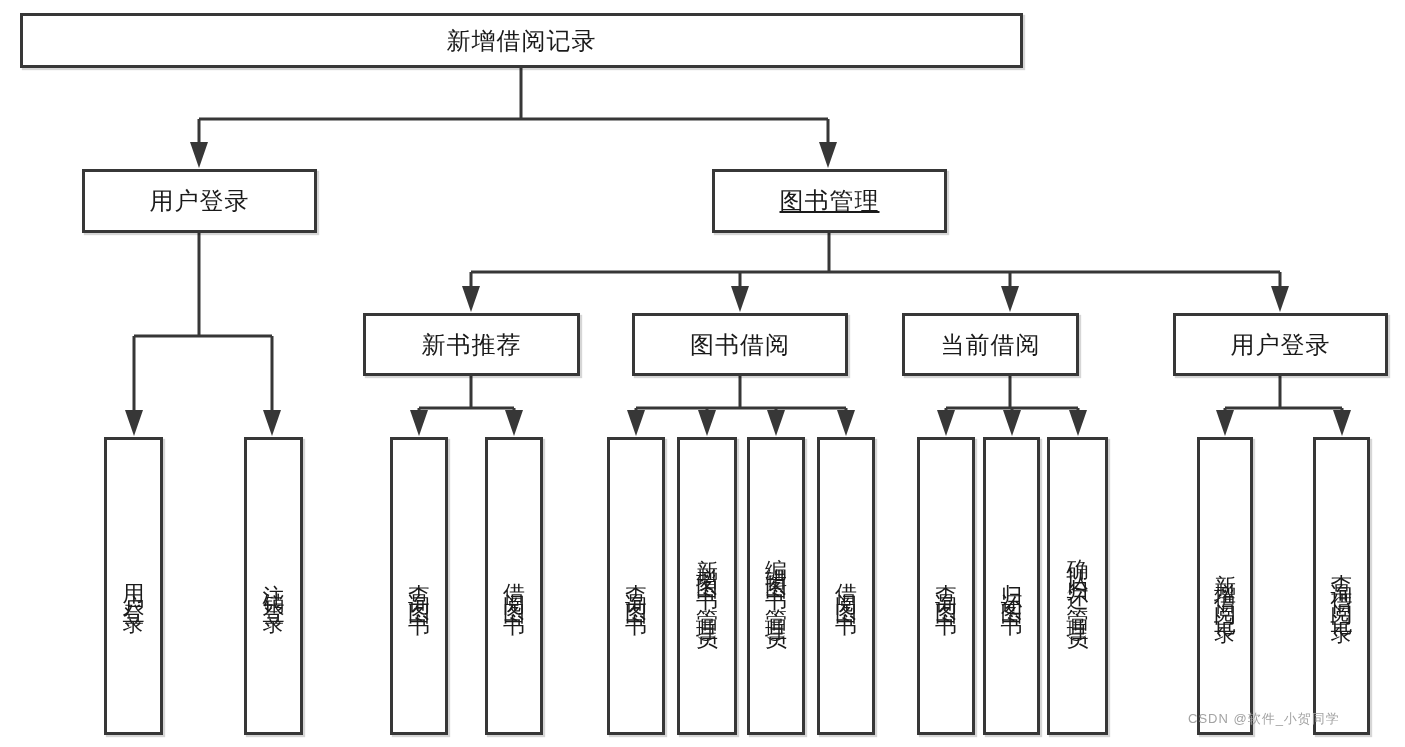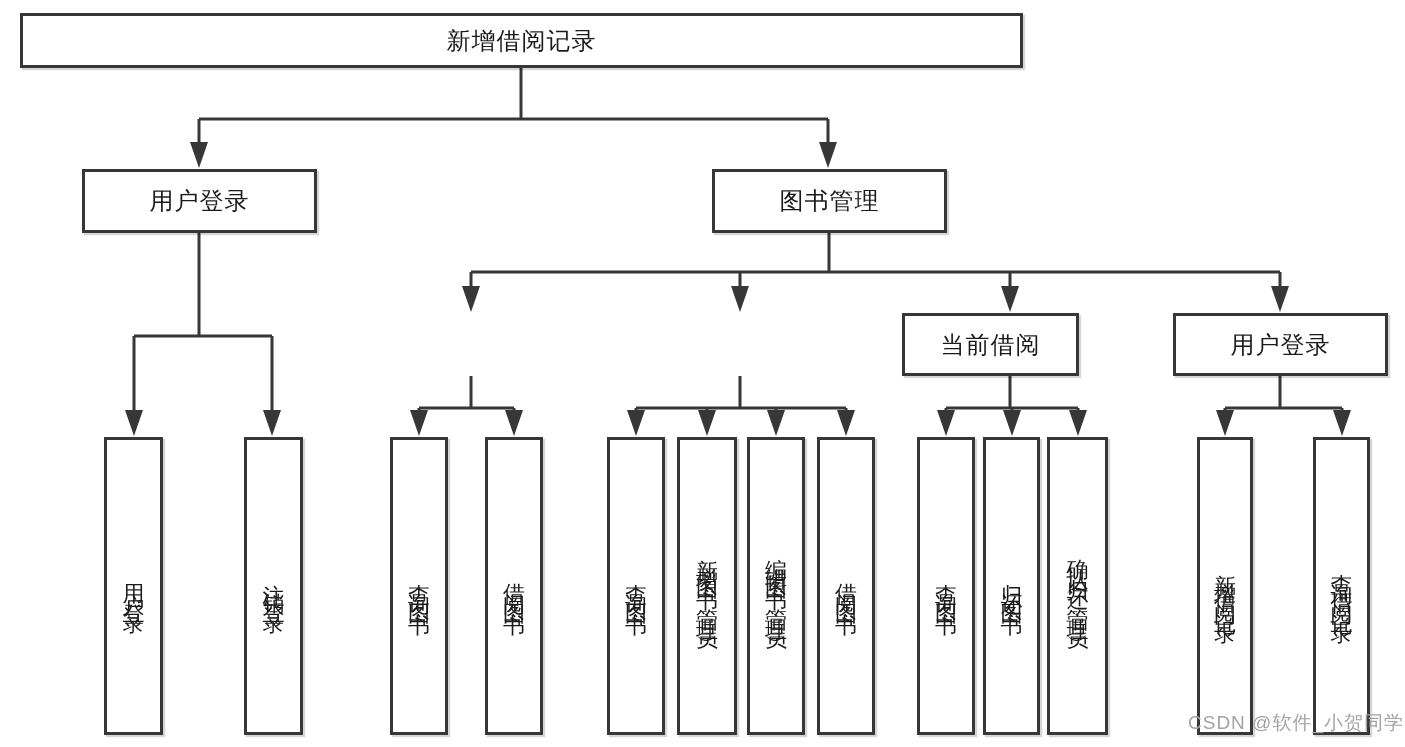--- a/index.html
+++ b/index.html
@@ -38,21 +38,21 @@
     text-orientation: mixed;
     font-size: 22px;
     letter-spacing: 10px;
     line-height: 1;
     color: #1a1a1a;
   }
   .watermark {
     position: absolute;
     left: 1188px;
     top: 710px;
-    font-size: 19px;
+    font-size: 13px;
     color: #a3a3a3;
     white-space: nowrap;
     letter-spacing: 1px;
   }
 </style>
 </head>
 <body>
 
 <div class="stage">
 
@@ -113,24 +113,30 @@
     </g>
   </svg>
 
   <div class="box" style="left:20px; top:13px; width:1003px; height:55px;">
     <span class="hlabel">新增借阅记录</span>
   </div>
 
   <div class="box" style="left:82px; top:169px; width:235px; height:64px;">
     <span class="hlabel">用户登录</span>
   </div>
-  <div class="box" style="left:712px; top:169px; width:235px; height:64px;">
+  <div class="box" style="left:712px; top:169px; width:235px; height:64px;text-decoration:underline;">
     <span class="hlabel">图书管理</span>
   </div>
 
+  <div class="box" style="left:363px; top:313px; width:217px; height:63px;">
+    <span class="hlabel">新书推荐</span>
+  </div>
+  <div class="box" style="left:632px; top:313px; width:216px; height:63px;">
+    <span class="hlabel">图书借阅</span>
+  </div>
   <div class="box" style="left:902px; top:313px; width:177px; height:63px;">
     <span class="hlabel">当前借阅</span>
   </div>
   <div class="box" style="left:1173px; top:313px; width:215px; height:63px;">
     <span class="hlabel">用户登录</span>
   </div>
 
   <div class="box leaf" style="left:104px; top:437px; width:59px; height:298px;">
     <span class="vlabel">用户登录</span>
   </div>

